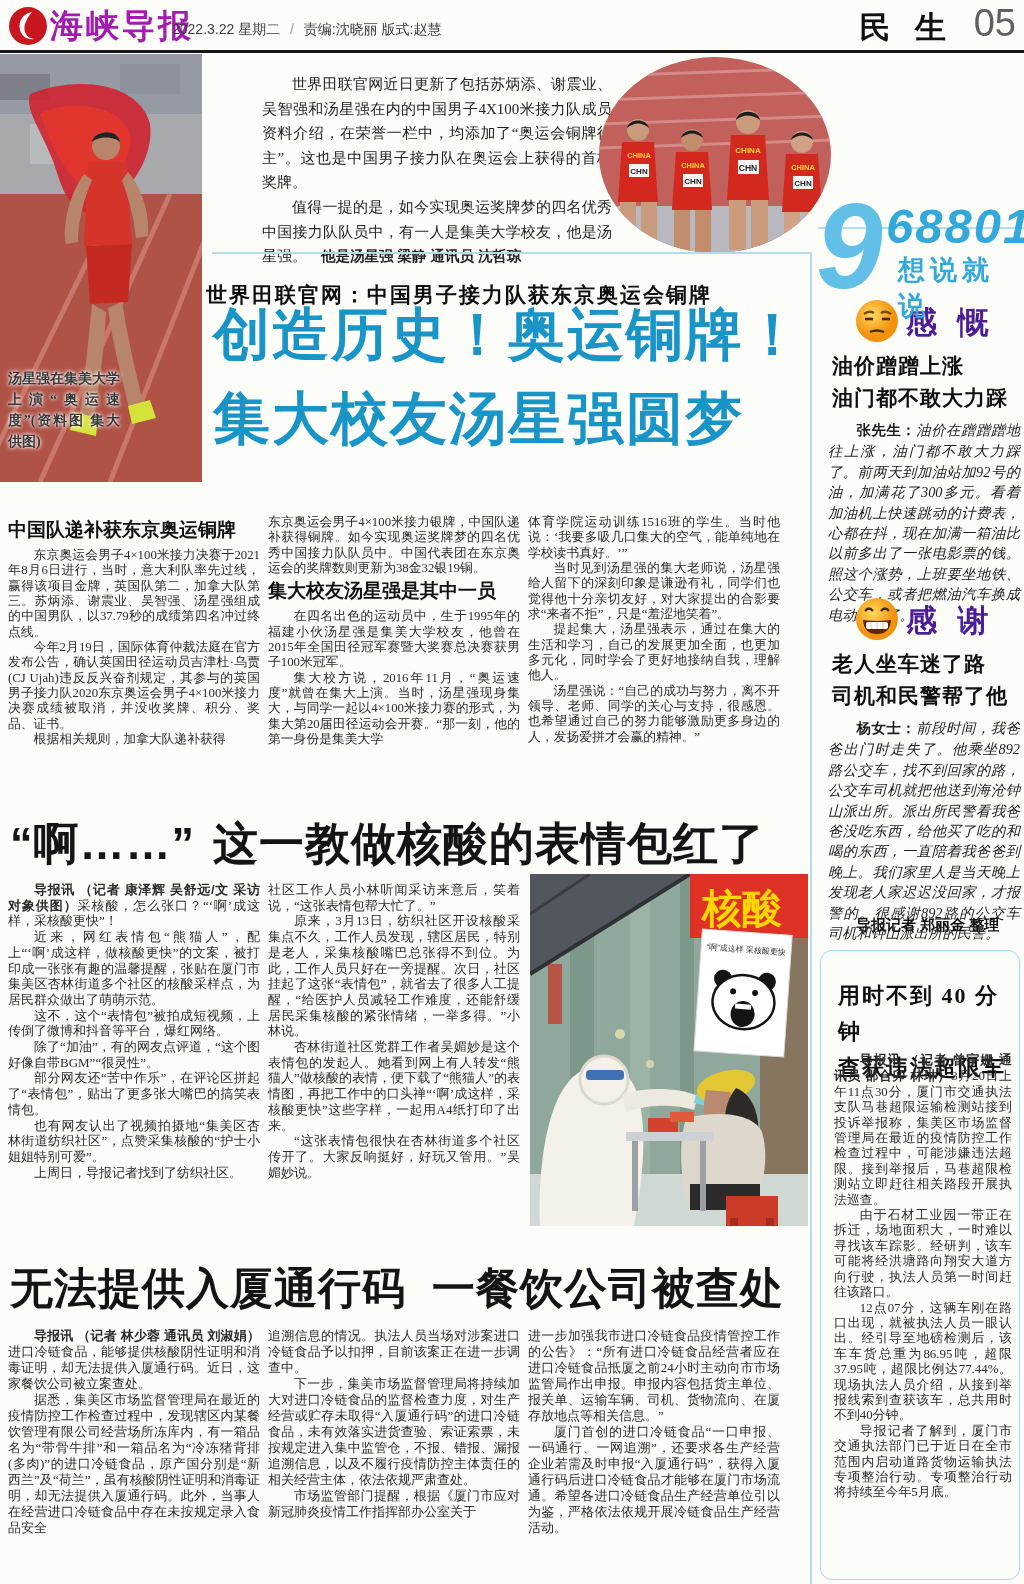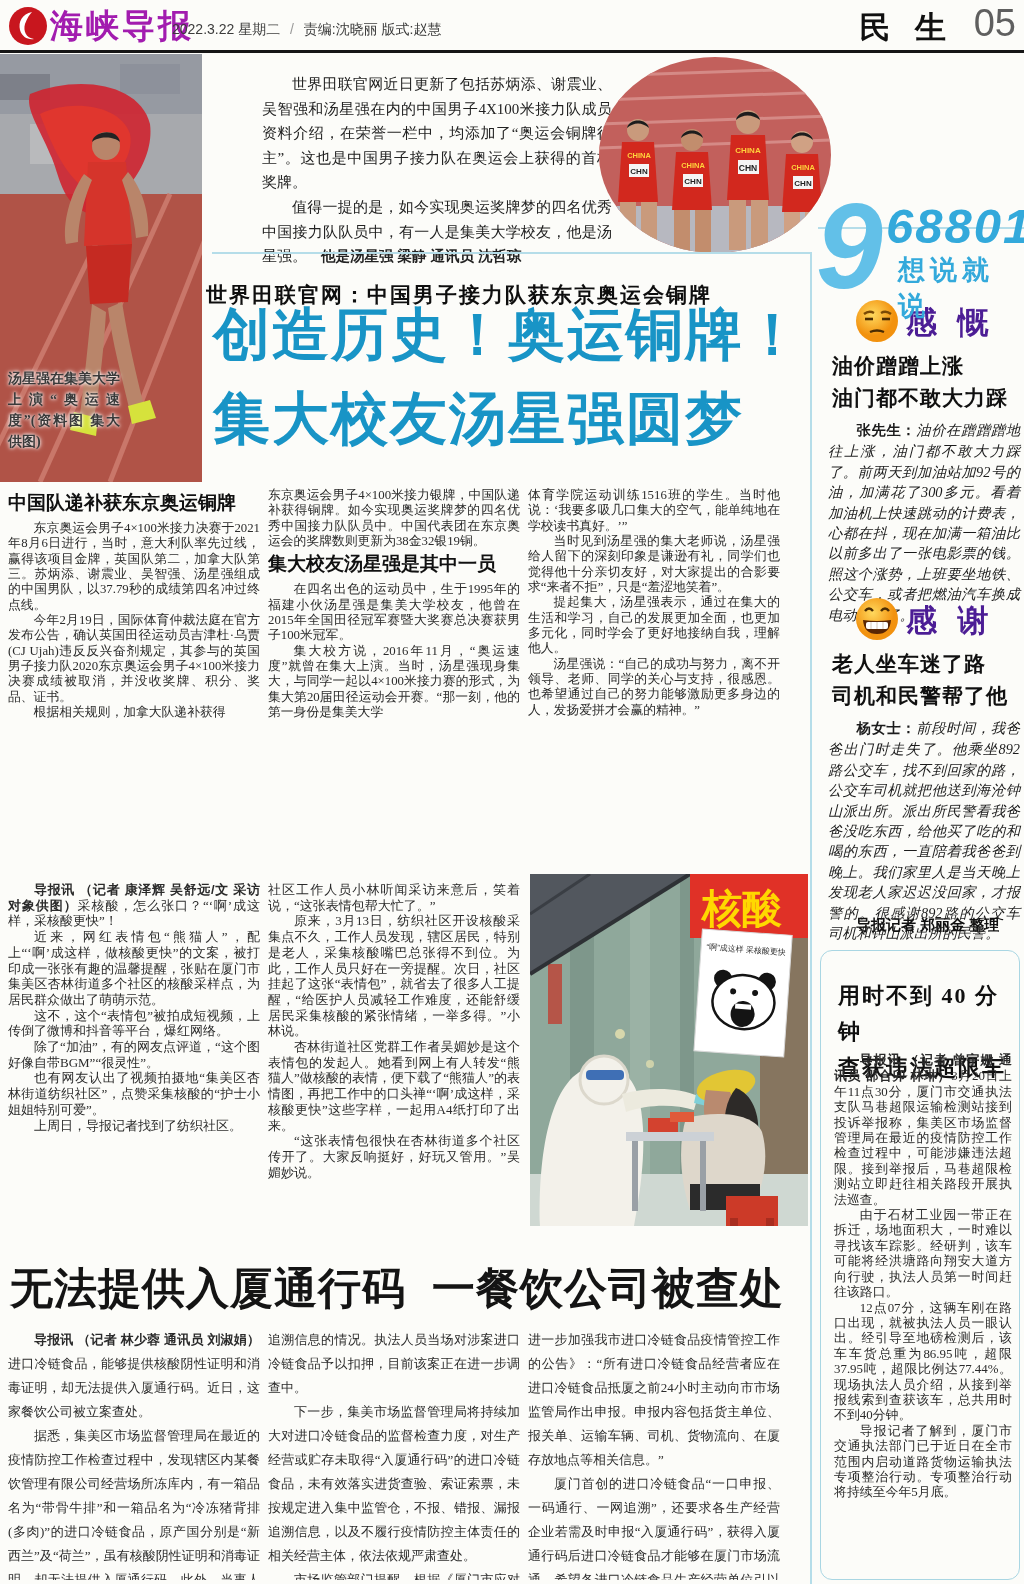--- a/index.html
+++ b/index.html
@@ -19,38 +19,38 @@
   .rule-blue-v{width:2px;background:#b5dde9;}
   
   .intro{left:262px;top:72px;width:350px;font-size:15px;line-height:24.6px;text-align:justify;color:#222;}
   .intro p{margin:0;text-indent:2em;}
   .lead-byline{font-weight:bold;font-family:"Liberation Sans",sans-serif;font-size:14.5px;margin-left:14px;}
   .photo-caption{left:8px;top:368px;width:112px;font-size:14px;font-weight:bold;color:#3a3a3a;
                  line-height:21px;text-align:justify;text-shadow:0 0 3px #fff,0 0 5px #fff;}
   .kicker{left:206px;top:281px;font-size:21px;color:#0e0e0e;letter-spacing:2px;font-weight:600;}
   .headline-blue{left:213px;font-size:57px;font-weight:bold;color:#1894c6;letter-spacing:2px;line-height:1;
                  font-family:"Liberation Sans","DejaVu Sans",sans-serif;}
-  .col{top:488px;width:252px;height:318px;overflow:hidden;font-size:12.8px;line-height:15.35px;text-align:justify;}
+  .col{top:515px;width:252px;height:318px;overflow:hidden;font-size:12.8px;line-height:15.35px;text-align:justify;}
   .col p{margin:0;text-indent:2em;}
   .col p.cont{text-indent:0;}
   .subhead{font-family:"Liberation Sans",sans-serif;font-size:19px;font-weight:bold;color:#111;
            line-height:24px;margin:3px 0 6px;text-indent:0 !important;text-align:left;}
   .lead-b{font-weight:bold;font-family:"Liberation Sans",sans-serif;}
   
   .meme-headline{left:10px;top:814px;font-size:45px;font-weight:bold;color:#141414;letter-spacing:1px;
                  font-family:"Liberation Sans","DejaVu Sans",sans-serif;}
   .meme-headline .q{margin-right:18px;}
   .mcol{top:882px;width:252px;height:376px;overflow:hidden;font-size:13px;line-height:15.7px;text-align:justify;}
   .mcol p{margin:0;text-indent:2em;}
   .mcol p.cont{text-indent:0;}
   
   .cc-headline{left:10px;top:1260px;font-size:43px;font-weight:bold;color:#141414;
                font-family:"Liberation Sans","DejaVu Sans",sans-serif;letter-spacing:1px;}
   .cc-headline .gap{display:inline-block;width:26px;}
-  .ccol{top:1328px;width:252px;height:252px;overflow:hidden;font-size:13px;line-height:24px;text-align:justify;}
+  .ccol{top:1328px;width:252px;height:252px;overflow:hidden;font-size:13px;line-height:16px;text-align:justify;}
   .ccol p{margin:0;text-indent:2em;}
   .ccol p.cont{text-indent:0;}
   
   .hot-big{left:816px;top:186px;font-size:120px;line-height:1;color:#62c0e8;font-weight:bold;font-style:italic;
            font-family:"Liberation Sans",sans-serif;z-index:3;}
   .hot-rest{left:886px;top:198px;font-size:49px;color:#33a9db;font-weight:bold;font-style:italic;
             font-family:"Liberation Sans",sans-serif;letter-spacing:2px;z-index:3;}
   .hot-slogan{left:898px;top:252px;font-size:27px;color:#33a9db;font-weight:bold;letter-spacing:5px;
               font-family:"Liberation Sans",sans-serif;z-index:3;}
   .sb-label{font-size:31px;font-weight:800;color:#4c1d95;letter-spacing:6px;font-family:"Liberation Sans",sans-serif;}
@@ -260,25 +260,29 @@
     <div>用时不到 40 分钟</div>
     <div>查获违法超限车</div>
   </div>
   <div class="abs ob-body">
     <p><span class="lead-b">导报讯 （记者 曾宇姗 通讯员 邵合卯 林琳）</span><span>3月20日上午11点30分，厦门市交通执法支队马巷超限运输检测站接到投诉举报称，集美区市场监督管理局在最近的疫情防控工作检查过程中，可能涉嫌违法超限。接到举报后，马巷超限检测站立即赶往相关路段开展执法巡查。</span></p>
     <p>由于石材工业园一带正在拆迁，场地面积大，一时难以寻找该车踪影。经研判，该车可能将经洪塘路向翔安大道方向行驶，执法人员第一时间赶往该路口。</p>
     <p>12点07分，这辆车刚在路口出现，就被执法人员一眼认出。经引导至地磅检测后，该车车货总重为86.95吨，超限37.95吨，超限比例达77.44%。现场执法人员介绍，从接到举报线索到查获该车，总共用时不到40分钟。</p>
     <p>导报记者了解到，厦门市交通执法部门已于近日在全市范围内启动道路货物运输执法专项整治行动。专项整治行动将持续至今年5月底。</p>
   </div>
 
+  <div class="abs meme-headline">
+    <span class="q">“啊……”</span><span>这一教做核酸的表情包红了</span>
+  </div>
   <div class="abs mcol" style="left:8px">
     <p><span class="lead-b">导报讯 （记者 康泽辉 吴舒远/文 采访对象供图）</span><span>采核酸，怎么张口？“‘啊’成这样，采核酸更快”！</span></p>
     <p>近来，网红表情包“熊猫人”，配上“‘啊’成这样，做核酸更快”的文案，被打印成一张张有趣的温馨提醒，张贴在厦门市集美区杏林街道多个社区的核酸采样点，为居民群众做出了萌萌示范。</p>
     <p>这不，这个“表情包”被拍成短视频，上传倒了微博和抖音等平台，爆红网络。</p>
     <p>除了“加油”，有的网友点评道，“这个图好像自带BGM”“很灵性”。</p>
+    <p>部分网友还“苦中作乐”，在评论区拼起了“表情包”，贴出了更多张大嘴巴的搞笑表情包。</p>
     <p>也有网友认出了视频拍摄地“集美区杏林街道纺织社区”，点赞采集核酸的“护士小姐姐特别可爱”。</p>
     <p>上周日，导报记者找到了纺织社区。</p>
   </div>
   <div class="abs mcol" style="left:268px">
     <p class="cont">社区工作人员小林听闻采访来意后，笑着说，“这张表情包帮大忙了。”</p>
     <p>原来，3月13日，纺织社区开设核酸采集点不久，工作人员发现，辖区居民，特别是老人，采集核酸嘴巴总张得不到位。为此，工作人员只好在一旁提醒。次日，社区挂起了这张“表情包”，就省去了很多人工提醒，“给医护人员减轻工作难度，还能舒缓居民采集核酸的紧张情绪，一举多得。”小林说。</p>
     <p>杏林街道社区党群工作者吴媚妙是这个表情包的发起人。她看到网上有人转发“熊猫人”做核酸的表情，便下载了“熊猫人”的表情图，再把工作中的口头禅“‘啊’成这样，采核酸更快”这些字样，一起用A4纸打印了出来。</p>
     <p>“这张表情包很快在杏林街道多个社区传开了。大家反响挺好，好玩又管用。”吴媚妙说。</p>
   </div>
 

